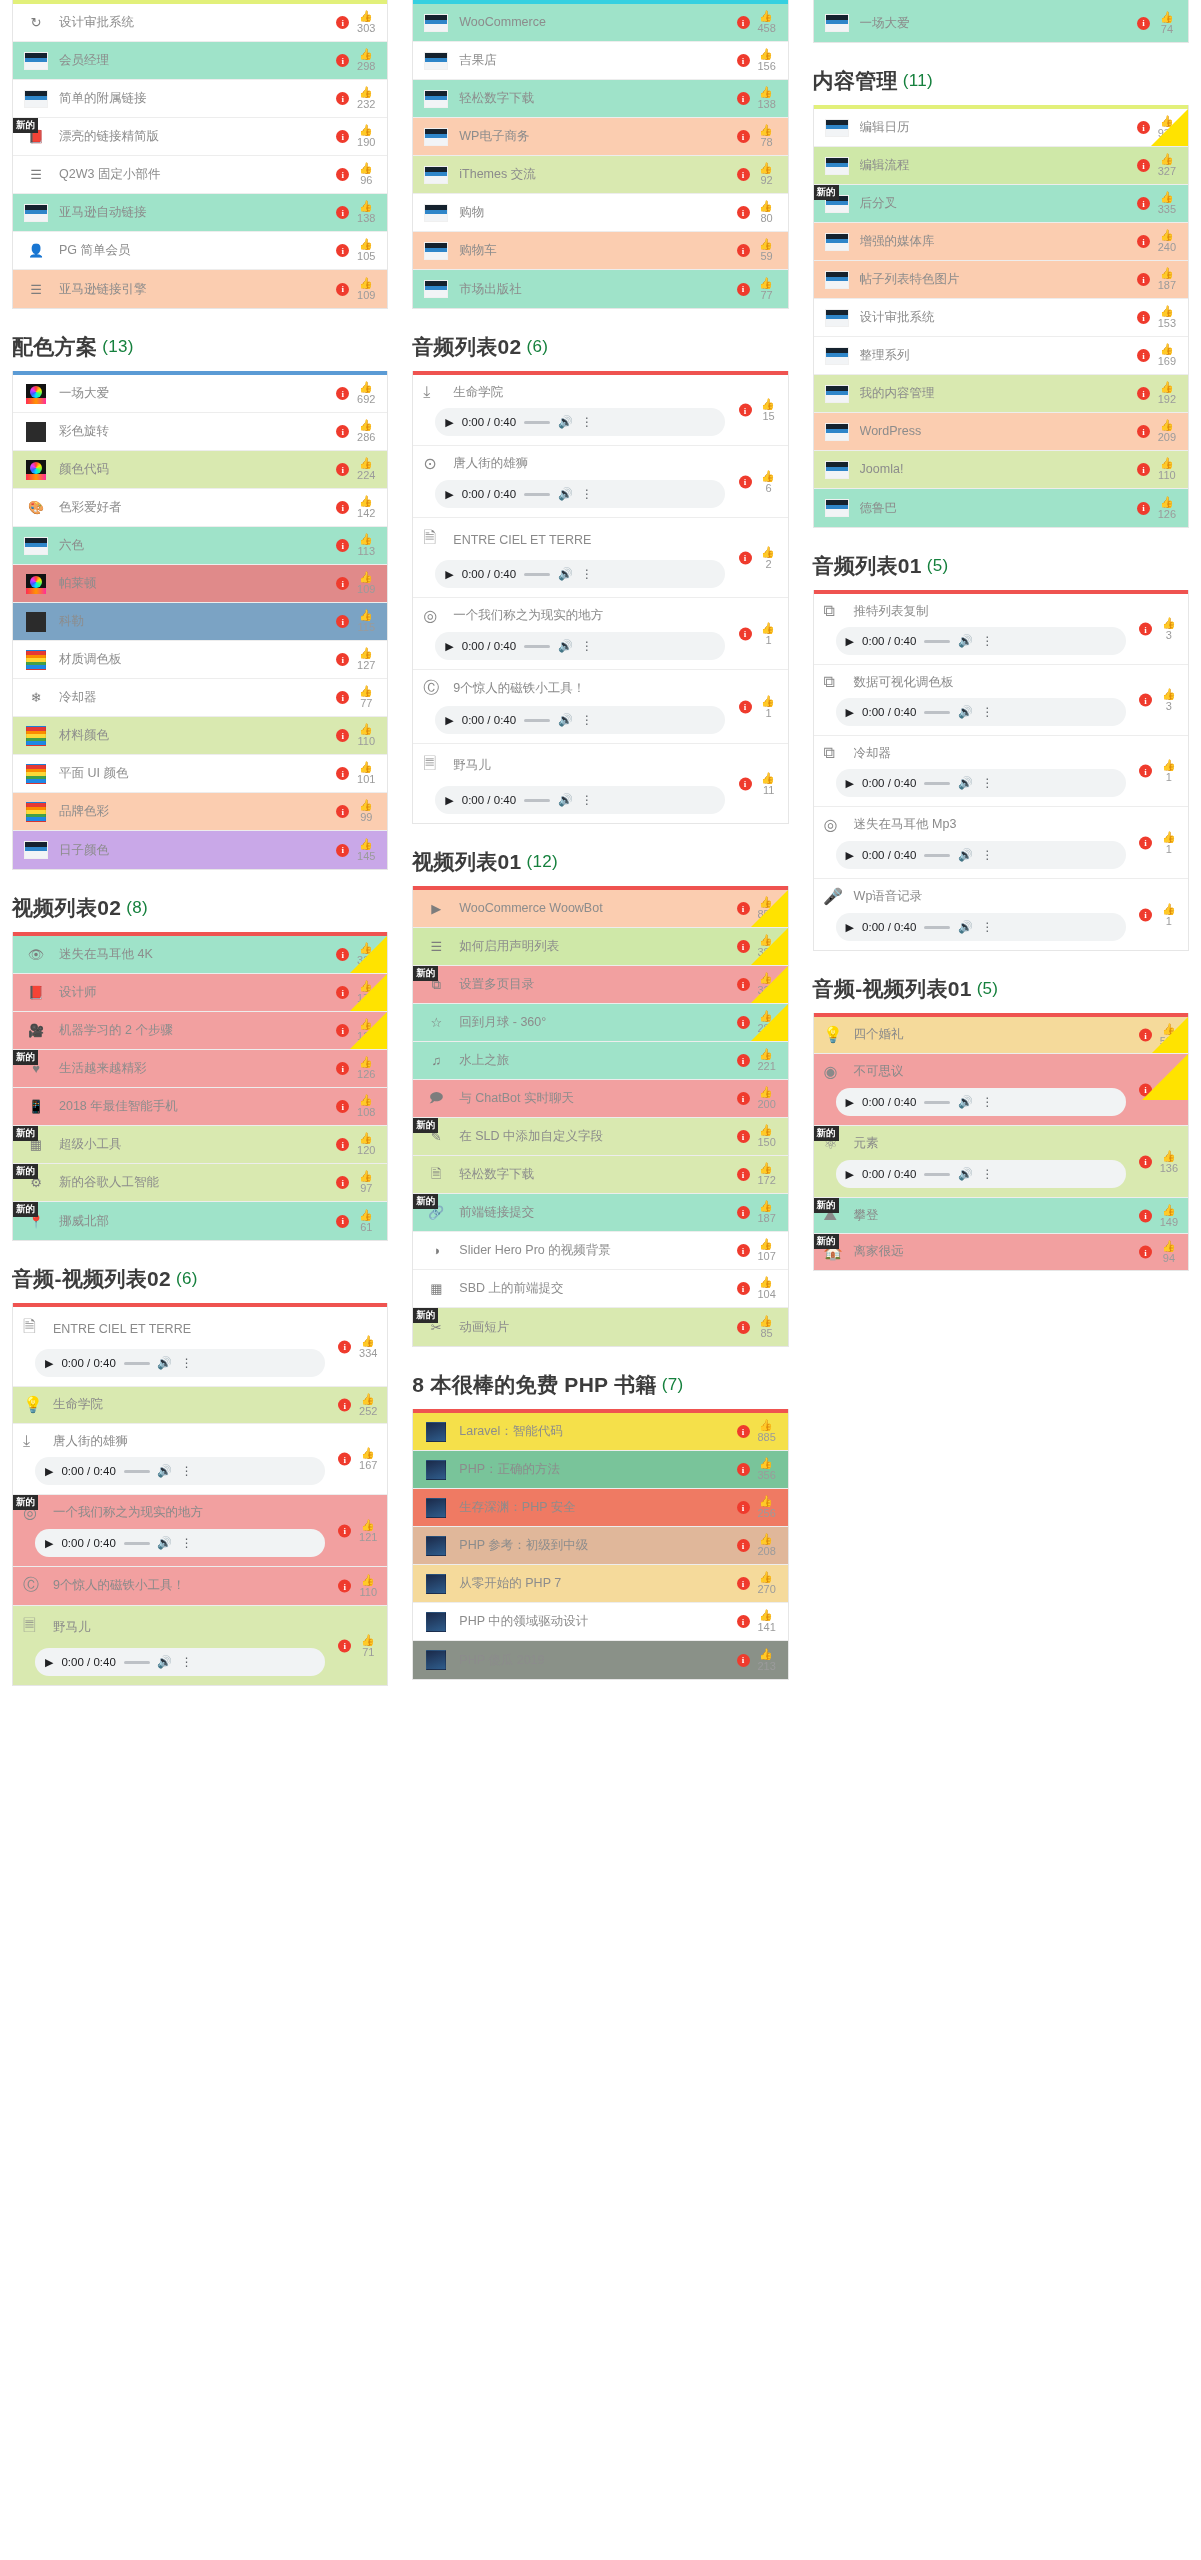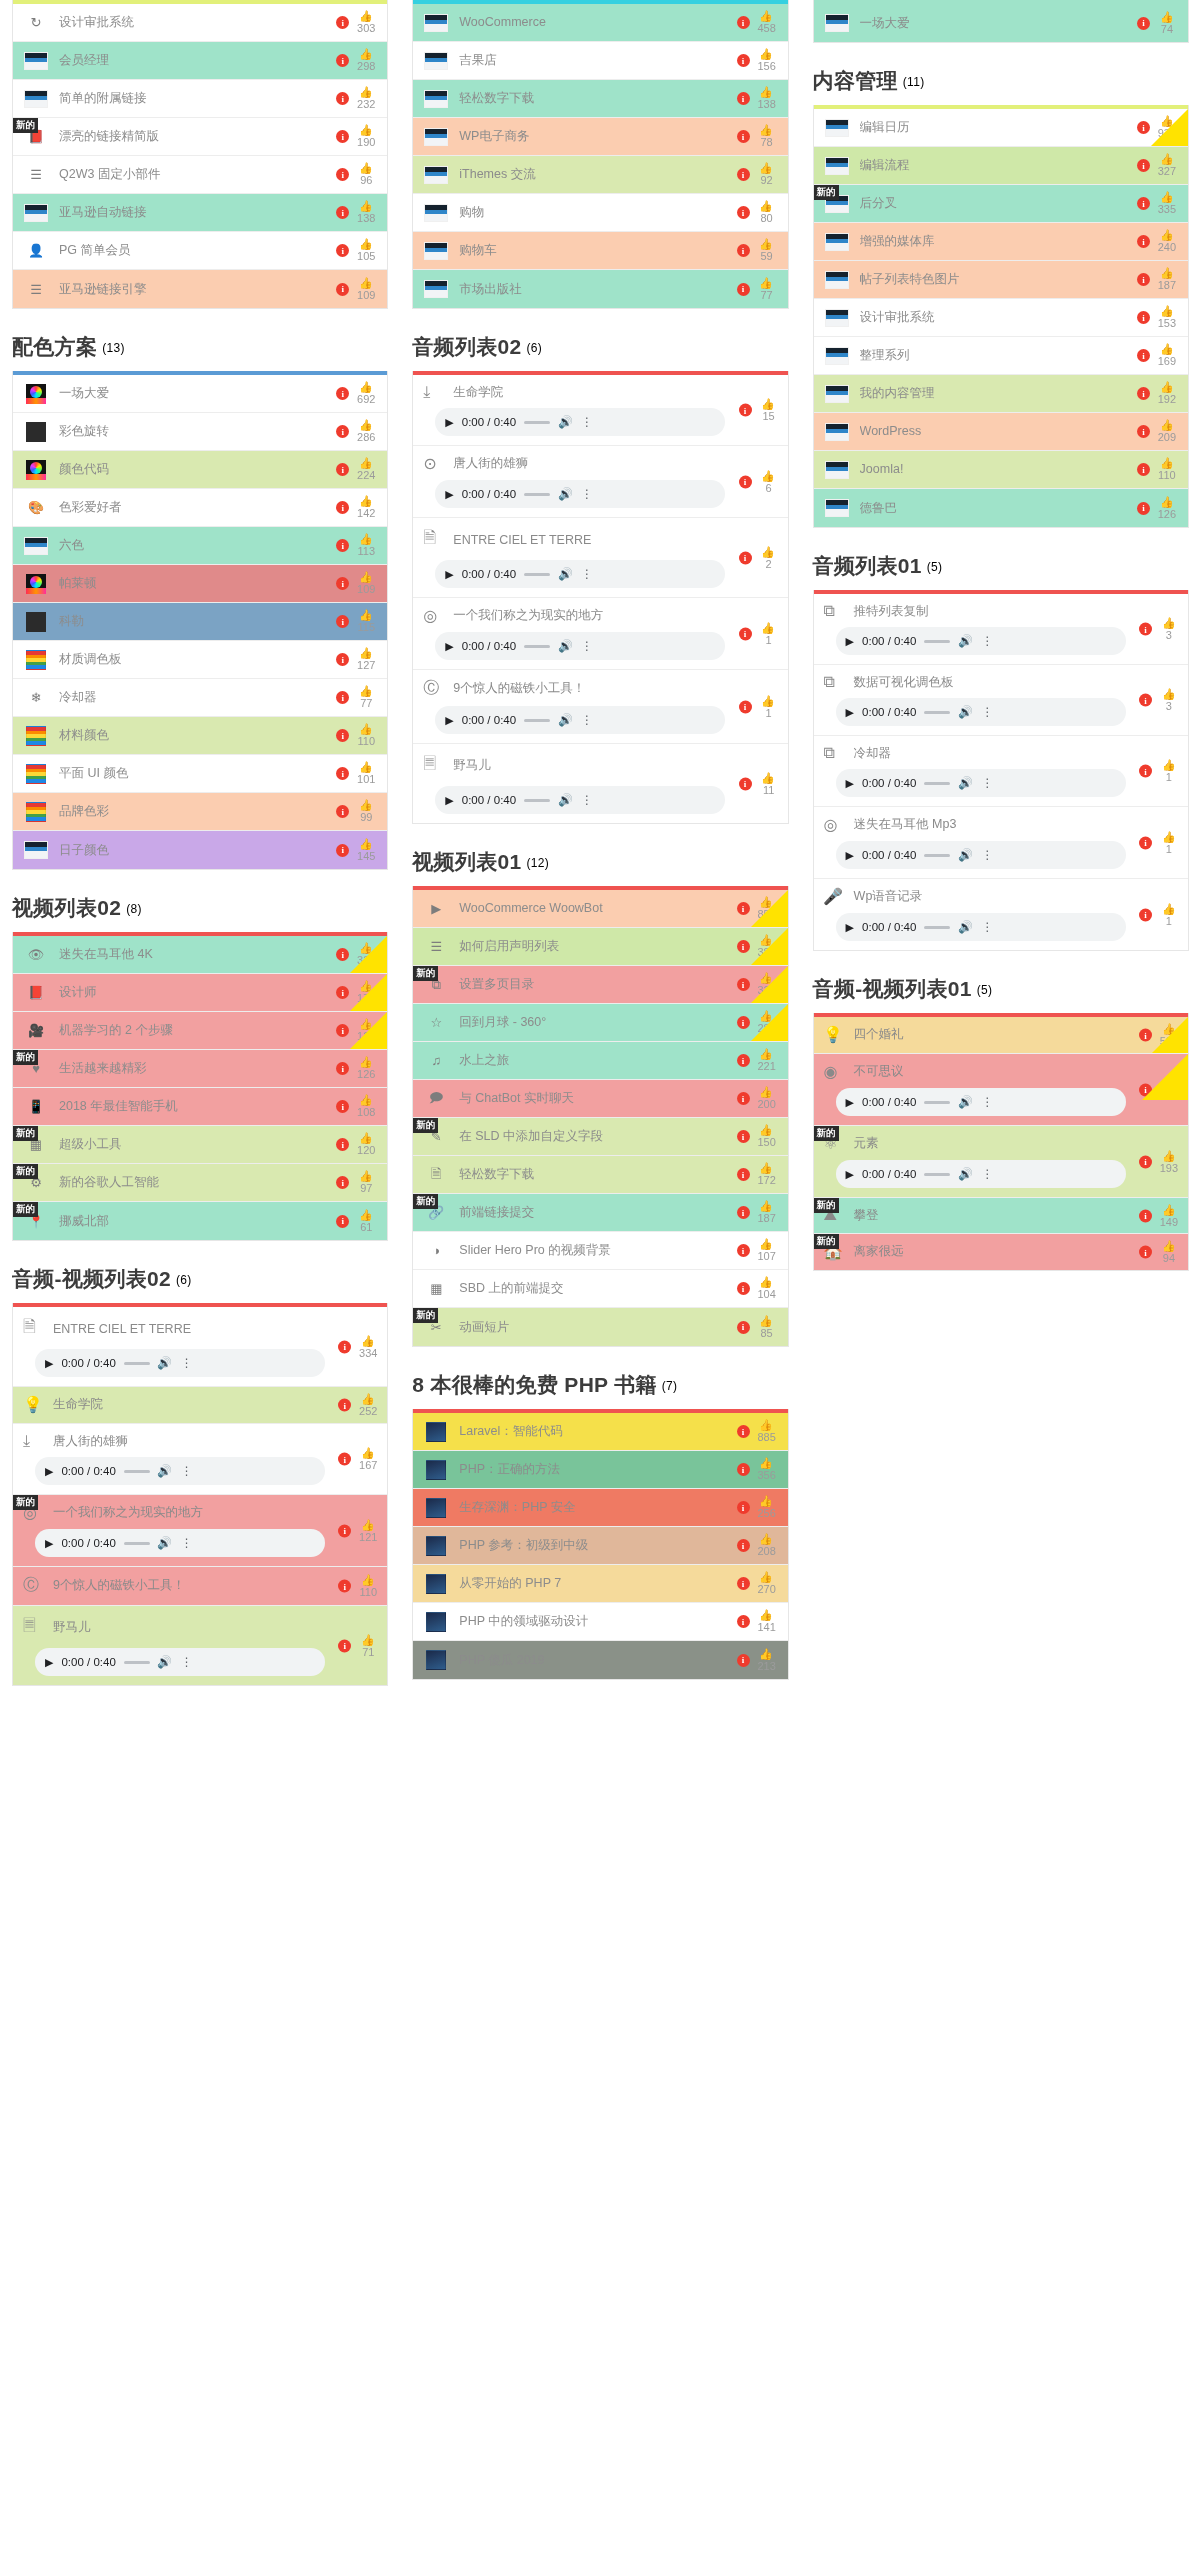--- a/index.html
+++ b/index.html
@@ -14,23 +14,23 @@
   .col { width: 400.3px; padding: 0 12px; }
 
   .sec-title {
     font-size: 21px;
     font-weight: bold;
     color: #3c3c3c;
     margin: 24px 0 10px 0;
     letter-spacing: 0.3px;
   }
   .sec-title .cnt {
-    font-size: 12px;
+    font-size: 17px;
     font-weight: normal;
-    color: #000000;
+    color: #15803d;
     margin-left: 5px;
     vertical-align: 2px;
   }
 
   .list {
     border: 1px solid #e6e6e6;
     border-top: none;
     background: #fff;
     overflow: hidden;
   }
@@ -1558,21 +1558,21 @@
               <span class="pl">▶</span>
               <span class="tm">0:00 / 0:40</span>
               <span class="track"></span>
               <span class="sp">🔊</span>
               <span class="dots">⋮</span>
             </div>
             <span class="ameta">
               <span class="info-dot">i</span>
               <span class="likes">
                 <span class="tu">👍</span>
-                <span class="n">193</span>
+                <span class="n">136</span>
               </span>
             </span>
           </div>
           <div class="arow has-new" style="background:#9fe3c9">
             <span class="newbadge">新的</span>
             <div class="atop">
               <span class="ico">⛰</span>
               <span class="label">攀登</span>
             </div>
             <span class="ameta">

